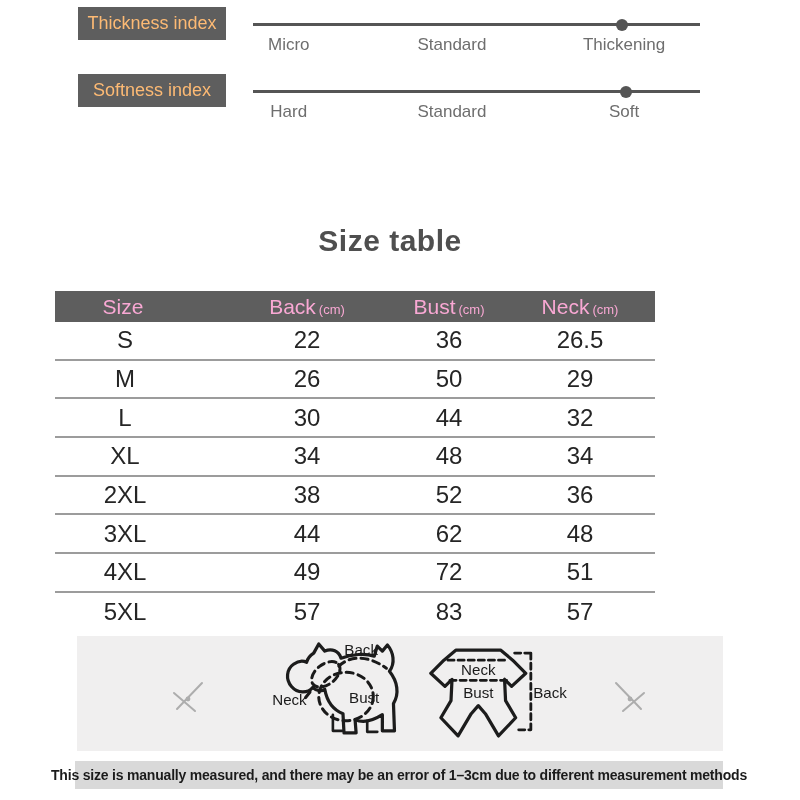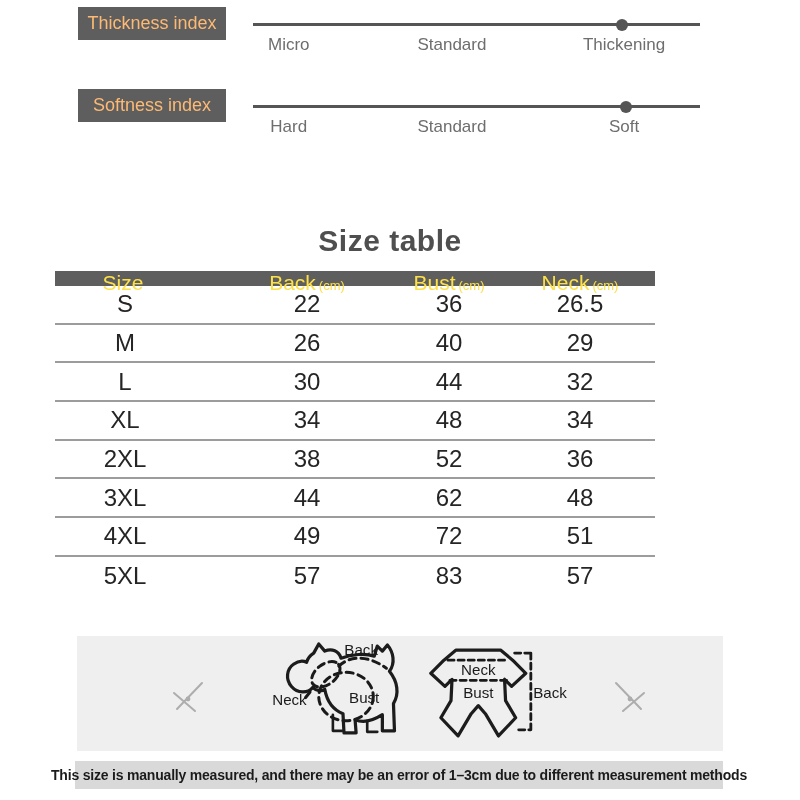--- a/index.html
+++ b/index.html
@@ -29,22 +29,22 @@
   }
   .tick.t0 { left:8%; } .tick.t1 { left:44.5%; } .tick.t2 { left:83%; }
 
   
   .table-title {
     position:absolute; top:224px; left:0; width:780px; text-align:center;
     font-size:30px; font-weight:bold; color:#4f4f4f; letter-spacing:0.5px;
   }
   .size-table { position:absolute; left:55px; top:271px; width:600px; }
   .thead {
-    height:15px; background:#5e5e5e; color:#fde047;
-    display:grid; grid-template-columns:26% 28% 21% 25%; align-items:center;
+    height:31px; background:#5e5e5e; color:#f9a8d4;
+    display:grid; grid-template-columns:26% 28% 21% 25%; align-items:center;margin-top:20px;
   }
   .thead .hcell { text-align:center; font-size:21px; font-weight:500; white-space:nowrap; }
   .thead .unit { font-size:13px; font-weight:400; margin-left:3px; }
   .trow {
     height:38.7px; display:grid; grid-template-columns:26% 28% 21% 25%;
     align-items:center; border-bottom:2px solid #9c9c9c;
     font-size:24px; color:#252525;
   }
   .trow:last-child { border-bottom:none; }
   .trow .cell { text-align:center; }
@@ -84,21 +84,21 @@
     <div class="index-track">
       <div class="index-dot" style="left: 82.5%;"></div>
     </div>
     <div class="index-ticks">
       <span class="tick t0">Micro</span>
       <span class="tick t1">Standard</span>
       <span class="tick t2">Thickening</span>
     </div>
   </div>
 
-  <div class="index-row" style="top:89px;">
+  <div class="index-row" style="top:74px;">
     <div class="index-label-box">Softness index</div>
     <div class="index-track">
       <div class="index-dot" style="left: 83.5%;"></div>
     </div>
     <div class="index-ticks">
       <span class="tick t0">Hard</span>
       <span class="tick t1">Standard</span>
       <span class="tick t2">Soft</span>
     </div>
   </div>
@@ -116,21 +116,21 @@
 
     <div class="trow">
       <div class="cell col-size">S</div>
       <div class="cell col-back">22</div>
       <div class="cell col-bust">36</div>
       <div class="cell">26.5</div>
     </div>
     <div class="trow">
       <div class="cell col-size">M</div>
       <div class="cell col-back">26</div>
-      <div class="cell col-bust">40</div>
+      <div class="cell col-bust">50</div>
       <div class="cell">29</div>
     </div>
     <div class="trow">
       <div class="cell col-size">L</div>
       <div class="cell col-back">30</div>
       <div class="cell col-bust">44</div>
       <div class="cell">32</div>
     </div>
     <div class="trow">
       <div class="cell col-size">XL</div>

